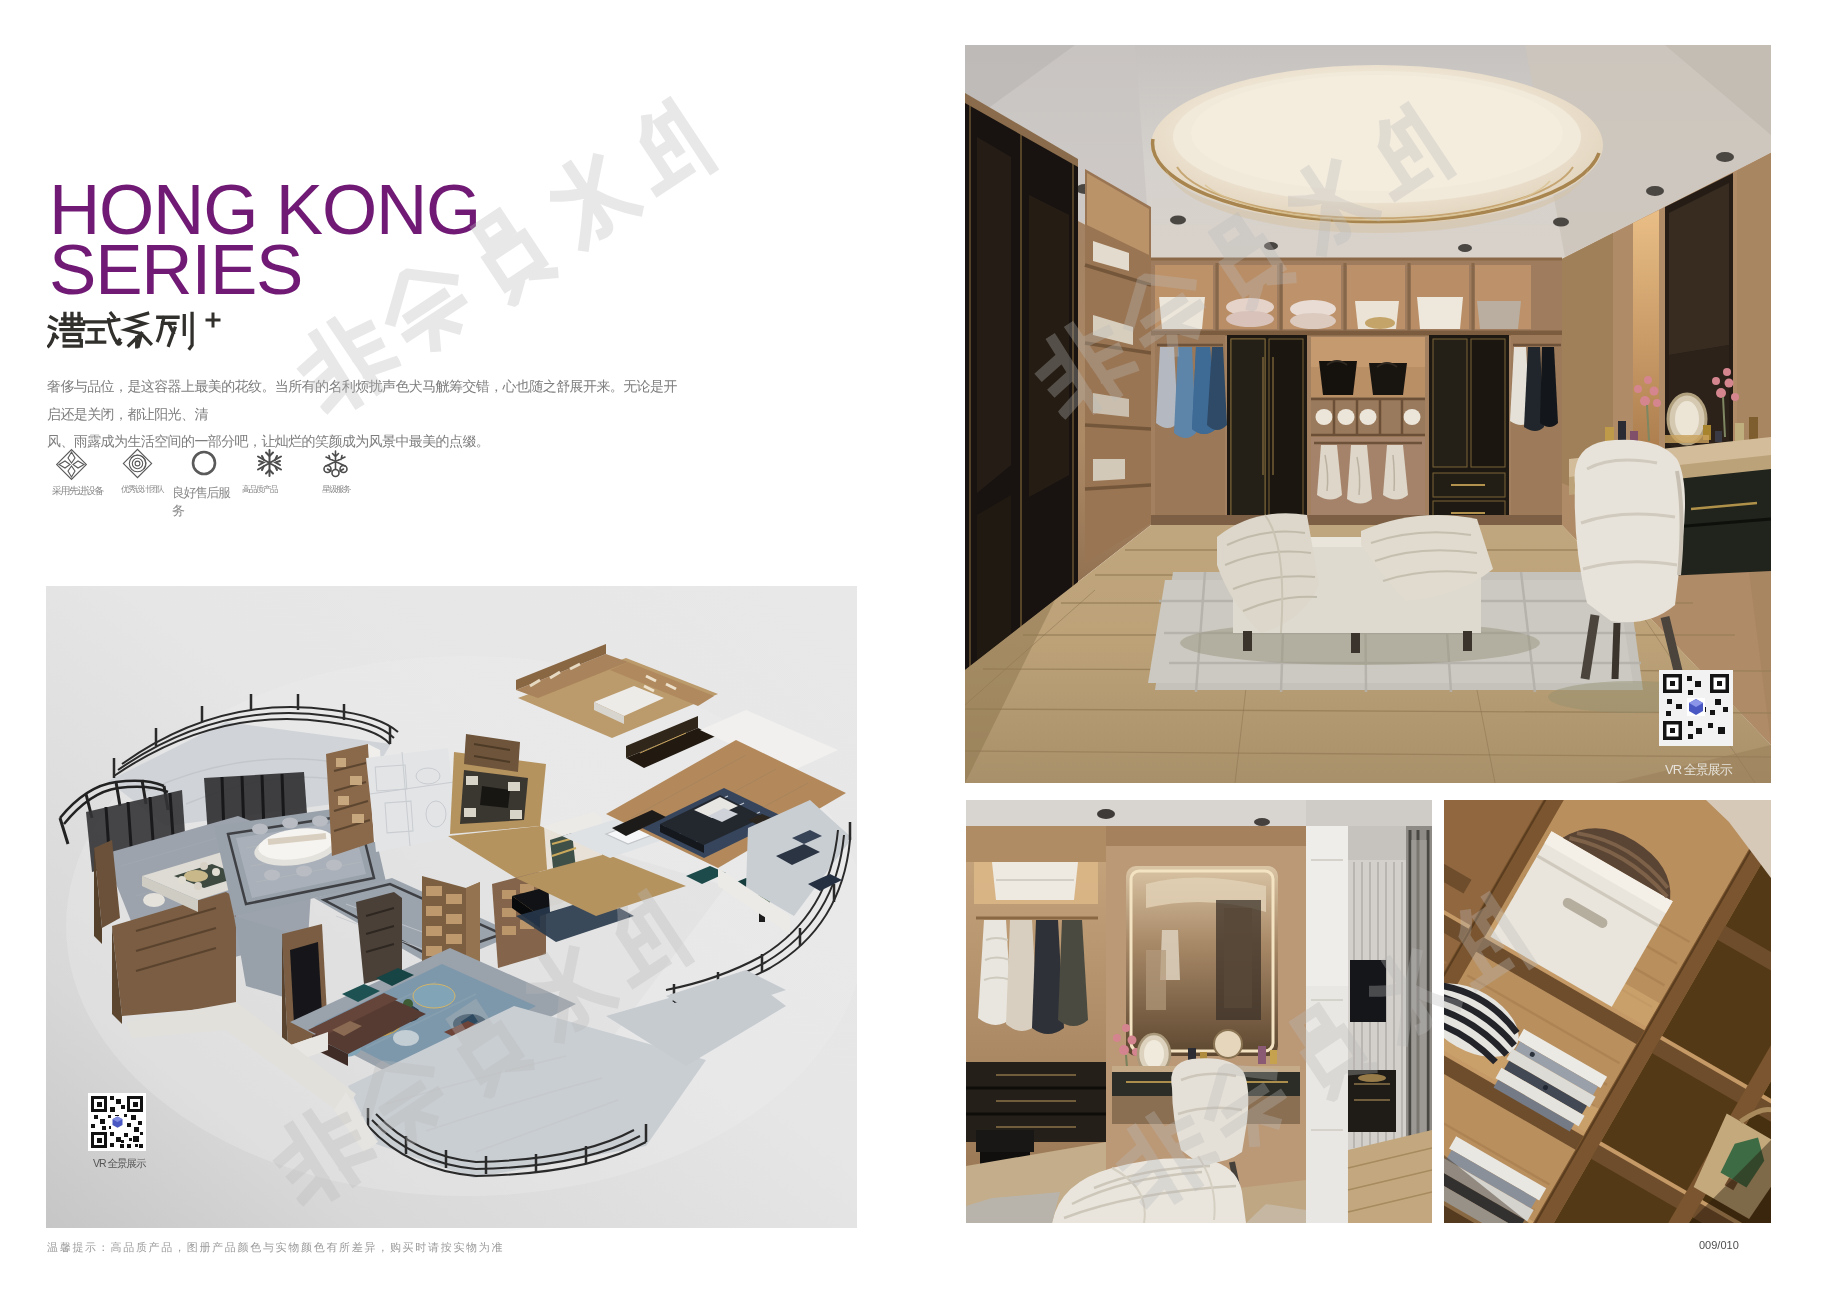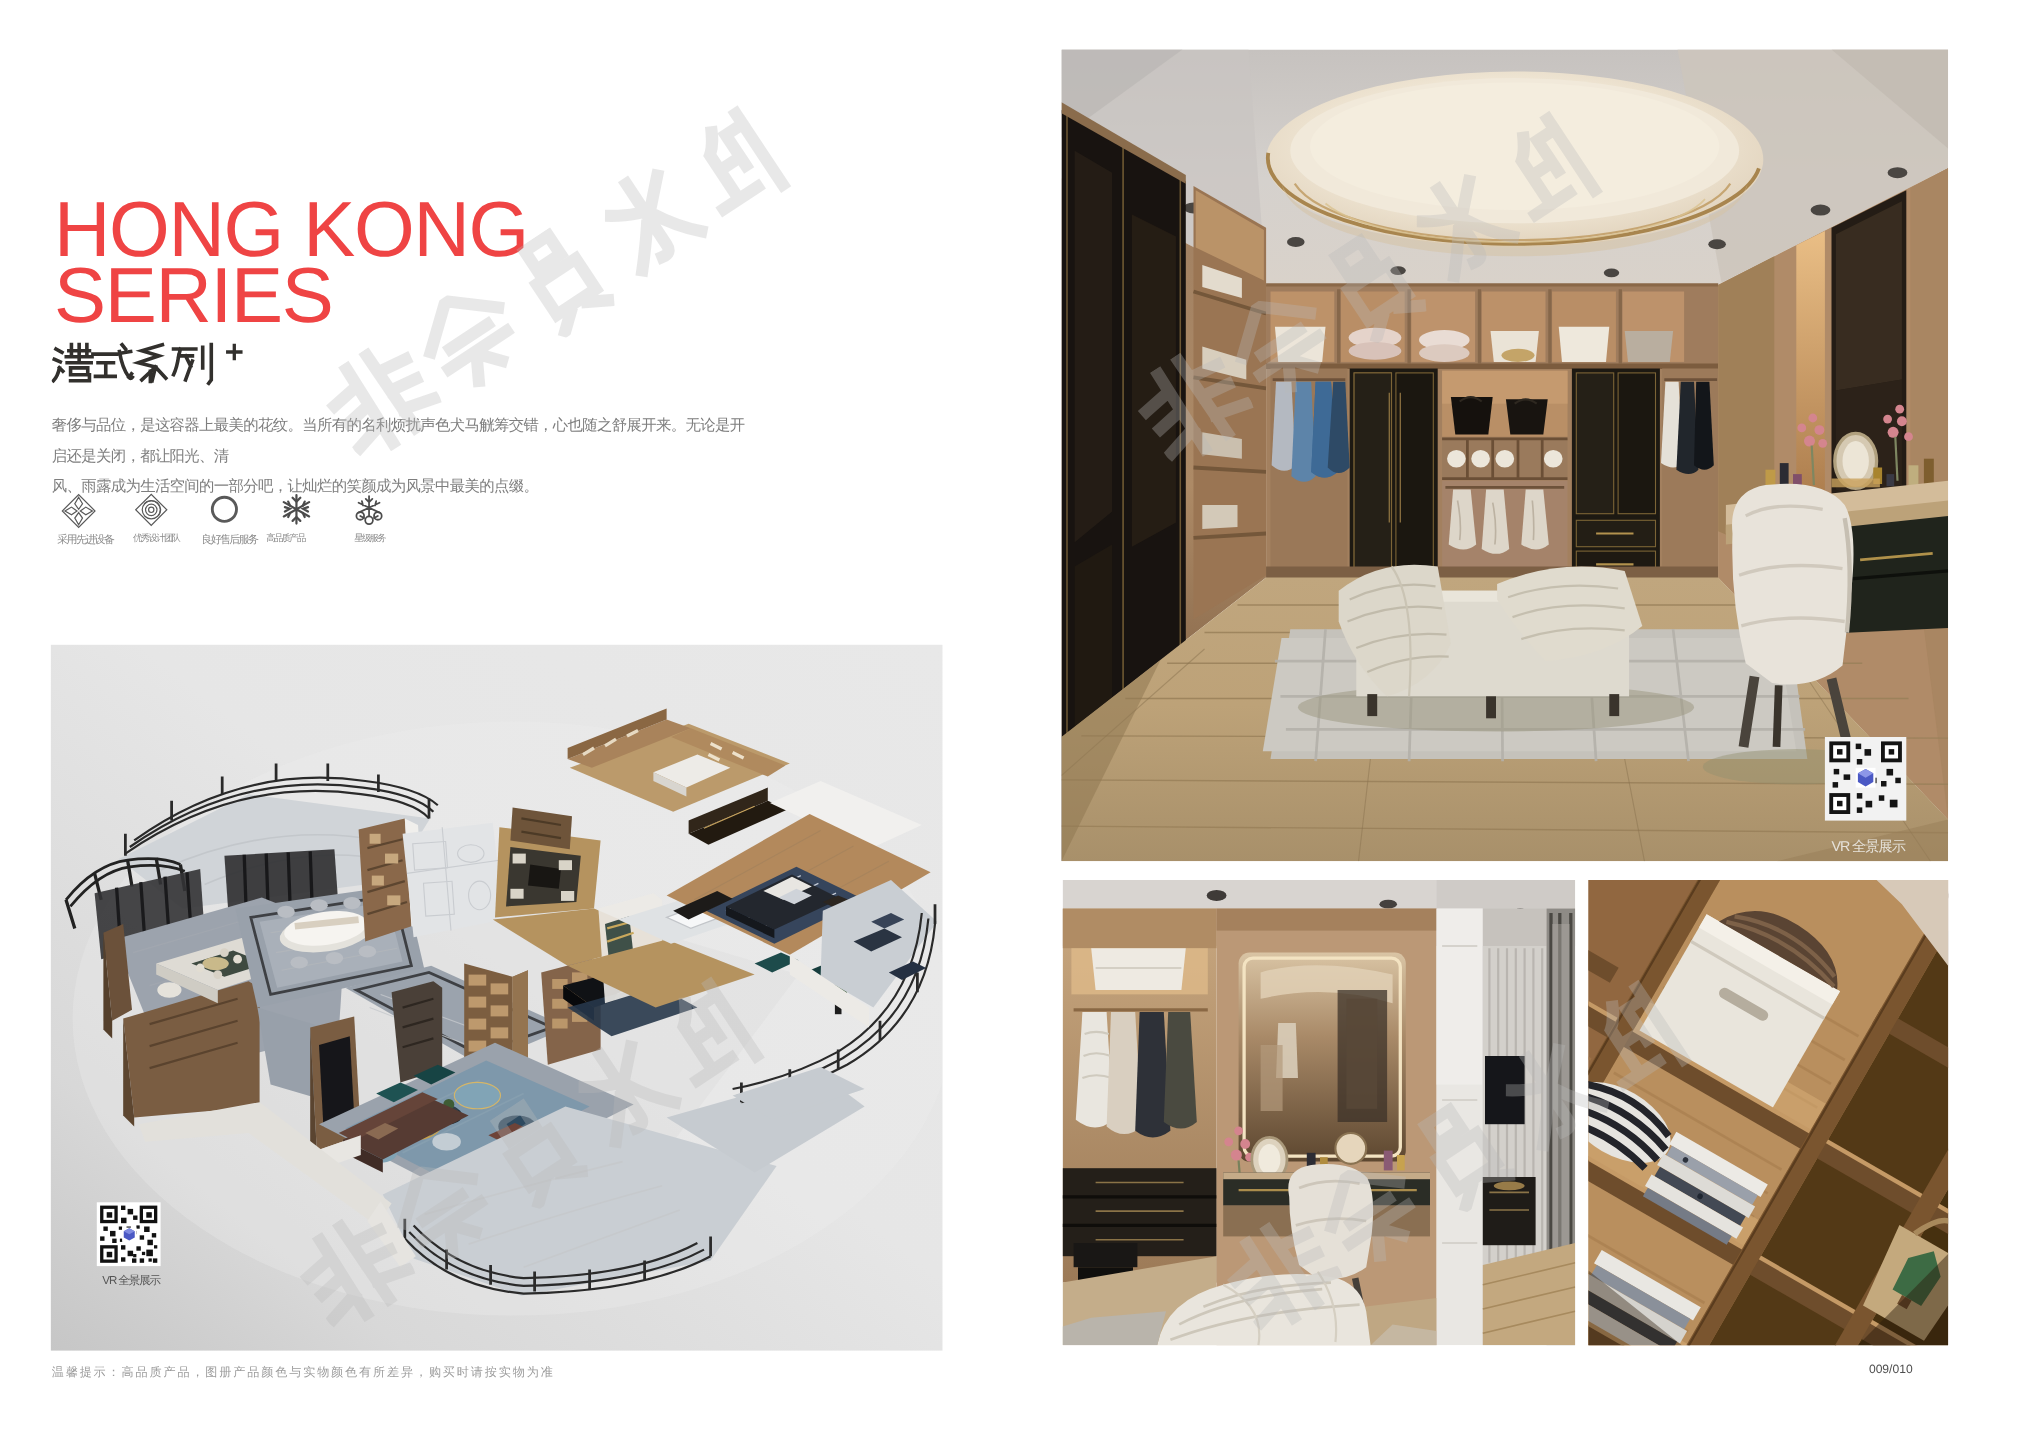--- a/index.html
+++ b/index.html
@@ -3,21 +3,21 @@
 <meta charset="utf-8">
 <style>
 html,body{margin:0;padding:0;background:#fff;width:1836px;height:1307px;overflow:hidden;
 font-family:"Liberation Sans",sans-serif;position:relative}
 .abs{position:absolute}
 .wm{position:absolute;display:flex;gap:6px;transform:rotate(-33.5deg);opacity:.32}
 </style>
 </head>
 <body>
 
-<div class="abs" style="left:49px;top:180px;color:#ef4444;font-size:71px;line-height:60px;letter-spacing:-1.2px">HONG KONG<br>SERIES</div>
+<div class="abs" style="left:49px;top:180px;color:#701a75;font-size:71px;line-height:60px;letter-spacing:-1.2px">HONG KONG<br>SERIES</div>
 
 <svg class="abs" style="left:47px;top:311px" width="185" height="50" viewBox="0 0 185 50" fill="none" stroke="#32302d" stroke-width="4.2" stroke-linecap="square">
   <g transform="scale(0.78)">
 
   <g>
     <path d="M5 8 L12 12 M3 20 L10 23 M9 30 Q7 40 2 45 M9 30 L13 34"></path>
     <path d="M20 10 L44 10 M23 3 L23 17 M41 3 L41 17 M17 17 L47 17 M32 3 L32 24 M18 24 L46 24"></path>
     <path d="M22 30 L42 30 M22 30 L22 38 L42 38 L42 30 M22 45 L44 45 L44 38"></path>
   </g>
 
@@ -59,21 +59,21 @@
   <path d="M7 15.5 A8.5 8.5 0 0 1 24 15.5" transform="rotate(40 15.5 15.5)"></path>
 </svg>
 
 <div class="abs" style="left:111px;top:484px;width:62px;text-align:center;color:#8a8a8a;font-size:8.5px;letter-spacing:-1.5px">优秀设计团队</div>
 
 <svg class="abs" style="left:188px;top:447px" width="32" height="32" viewBox="0 0 32 32" fill="none" stroke="#5a5a5a">
   <circle cx="16" cy="16" r="11" stroke-width="2.6"></circle>
   <path d="M5.5 13 A11 11 0 0 1 26 11" stroke-width="1" transform="rotate(15 16 16)"></path>
 </svg>
 
-<div class="abs" style="left:172px;top:484px;width:62px;text-align:right;color:#8a8a8a;font-size:10px;letter-spacing:-1.5px">良好售后服务</div>
+<div class="abs" style="left:172px;top:484px;width:62px;text-align:left;color:#8a8a8a;font-size:13px;letter-spacing:-1.5px">良好售后服务</div>
 
 <svg class="abs" style="left:254px;top:447px" width="31" height="32" viewBox="0 0 31 32" stroke="#4c4c4c" stroke-width="2" fill="none" stroke-linecap="round">
   <path d="M15.5 3 L15.5 29 M4 9.5 L27 22.5 M4 22.5 L27 9.5"></path>
   <path d="M12 5.5 L15.5 9 L19 5.5 M12 26.5 L15.5 23 L19 26.5 M5 14 L9.5 15.5 L5 18 M26 14 L21.5 15.5 L26 18 M8 9 L9.7 12.7 M23 9 L21.3 12.7 M8 23 L9.7 19.3 M23 23 L21.3 19.3"></path>
 </svg>
 
 <div class="abs" style="left:242px;top:484px;width:55px;text-align:left;color:#8a8a8a;font-size:8.5px;letter-spacing:-1.5px">高品质产品</div>
 
 <svg class="abs" style="left:322px;top:449px" width="27" height="29" viewBox="0 0 27 29" stroke="#4c4c4c" stroke-width="1.6" fill="none" stroke-linecap="round">
   <path d="M13.5 2 L13.5 20 M10.5 4.5 L13.5 7.5 L16.5 4.5 M4 8 L23 17 M4 17 L23 8 M7 6.5 L8 10.5 M20 6.5 L19 10.5"></path>

